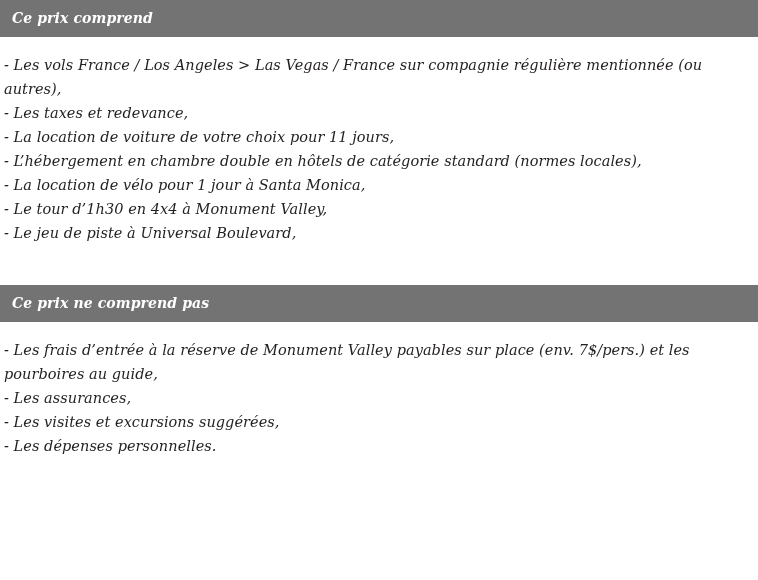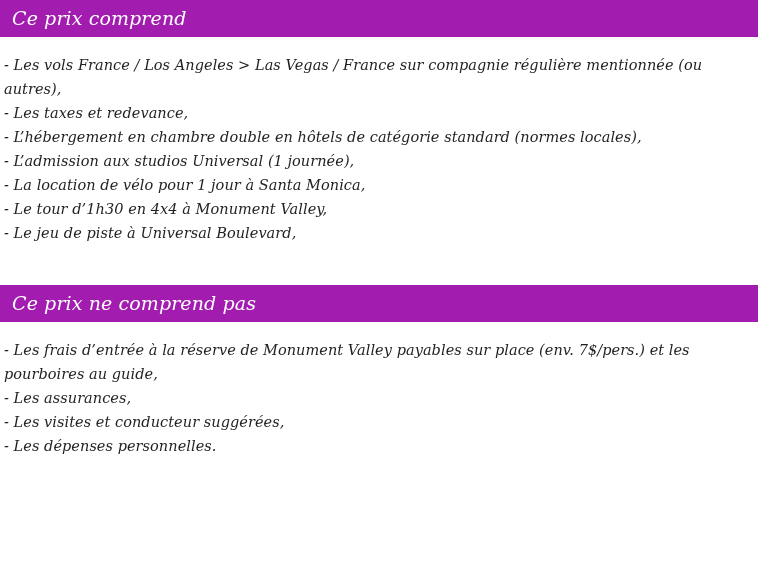--- a/index.html
+++ b/index.html
@@ -16,25 +16,25 @@
   .page {
     position: relative;
     width: 758px;
     height: 580px;
     background: #ffffff;
   }
   .section {
     width: 100%;
   }
   .section-header {
-    background: #a21caf;
+    background: #737373;
     color: #ffffff;
     font-style: italic;
-    font-weight: normal;
-    font-size: 19px;
+    font-weight: bold;
+    font-size: 14px;
     line-height: 37px;
     height: 37px;
     padding-left: 12px;
     box-sizing: border-box;
     letter-spacing: 0.1px;
     white-space: nowrap;
     overflow: hidden;
   }
   .section-body {
     padding: 0 2px 0 2px;
@@ -56,33 +56,33 @@
 </head>
 <body>
 
 <div class="page">
 
   <div class="section" id="section-1">
     <div class="section-header">Ce prix comprend</div>
     <div class="section-body">
       <div class="bullet-line">- Les vols France / Los Angeles &gt; Las Vegas / France sur compagnie régulière mentionnée (ou autres),</div>
       <div class="bullet-line">- Les taxes et redevance,</div>
+      <div class="bullet-line">- La location de voiture de votre choix pour 11 jours,</div>
       <div class="bullet-line">- L’hébergement en chambre double en hôtels de catégorie standard (normes locales),</div>
-      <div class="bullet-line">- L’admission aux studios Universal (1 journée),</div>
       <div class="bullet-line">- La location de vélo pour 1 jour à Santa Monica,</div>
       <div class="bullet-line">- Le tour d’1h30 en 4x4 à Monument Valley,</div>
       <div class="bullet-line">- Le jeu de piste à Universal Boulevard,</div>
     </div>
   </div>
 
   <div class="spacer-between"></div>
 
   <div class="section" id="section-2">
     <div class="section-header">Ce prix ne comprend pas</div>
     <div class="section-body">
       <div class="bullet-line">- Les frais d’entrée à la réserve de Monument Valley payables sur place (env. 7$/pers.) et les pourboires au guide,</div>
       <div class="bullet-line">- Les assurances,</div>
-      <div class="bullet-line">- Les visites et conducteur suggérées,</div>
+      <div class="bullet-line">- Les visites et excursions suggérées,</div>
       <div class="bullet-line">- Les dépenses personnelles.</div>
     </div>
   </div>
 
 </div>
 
 </body></html>

